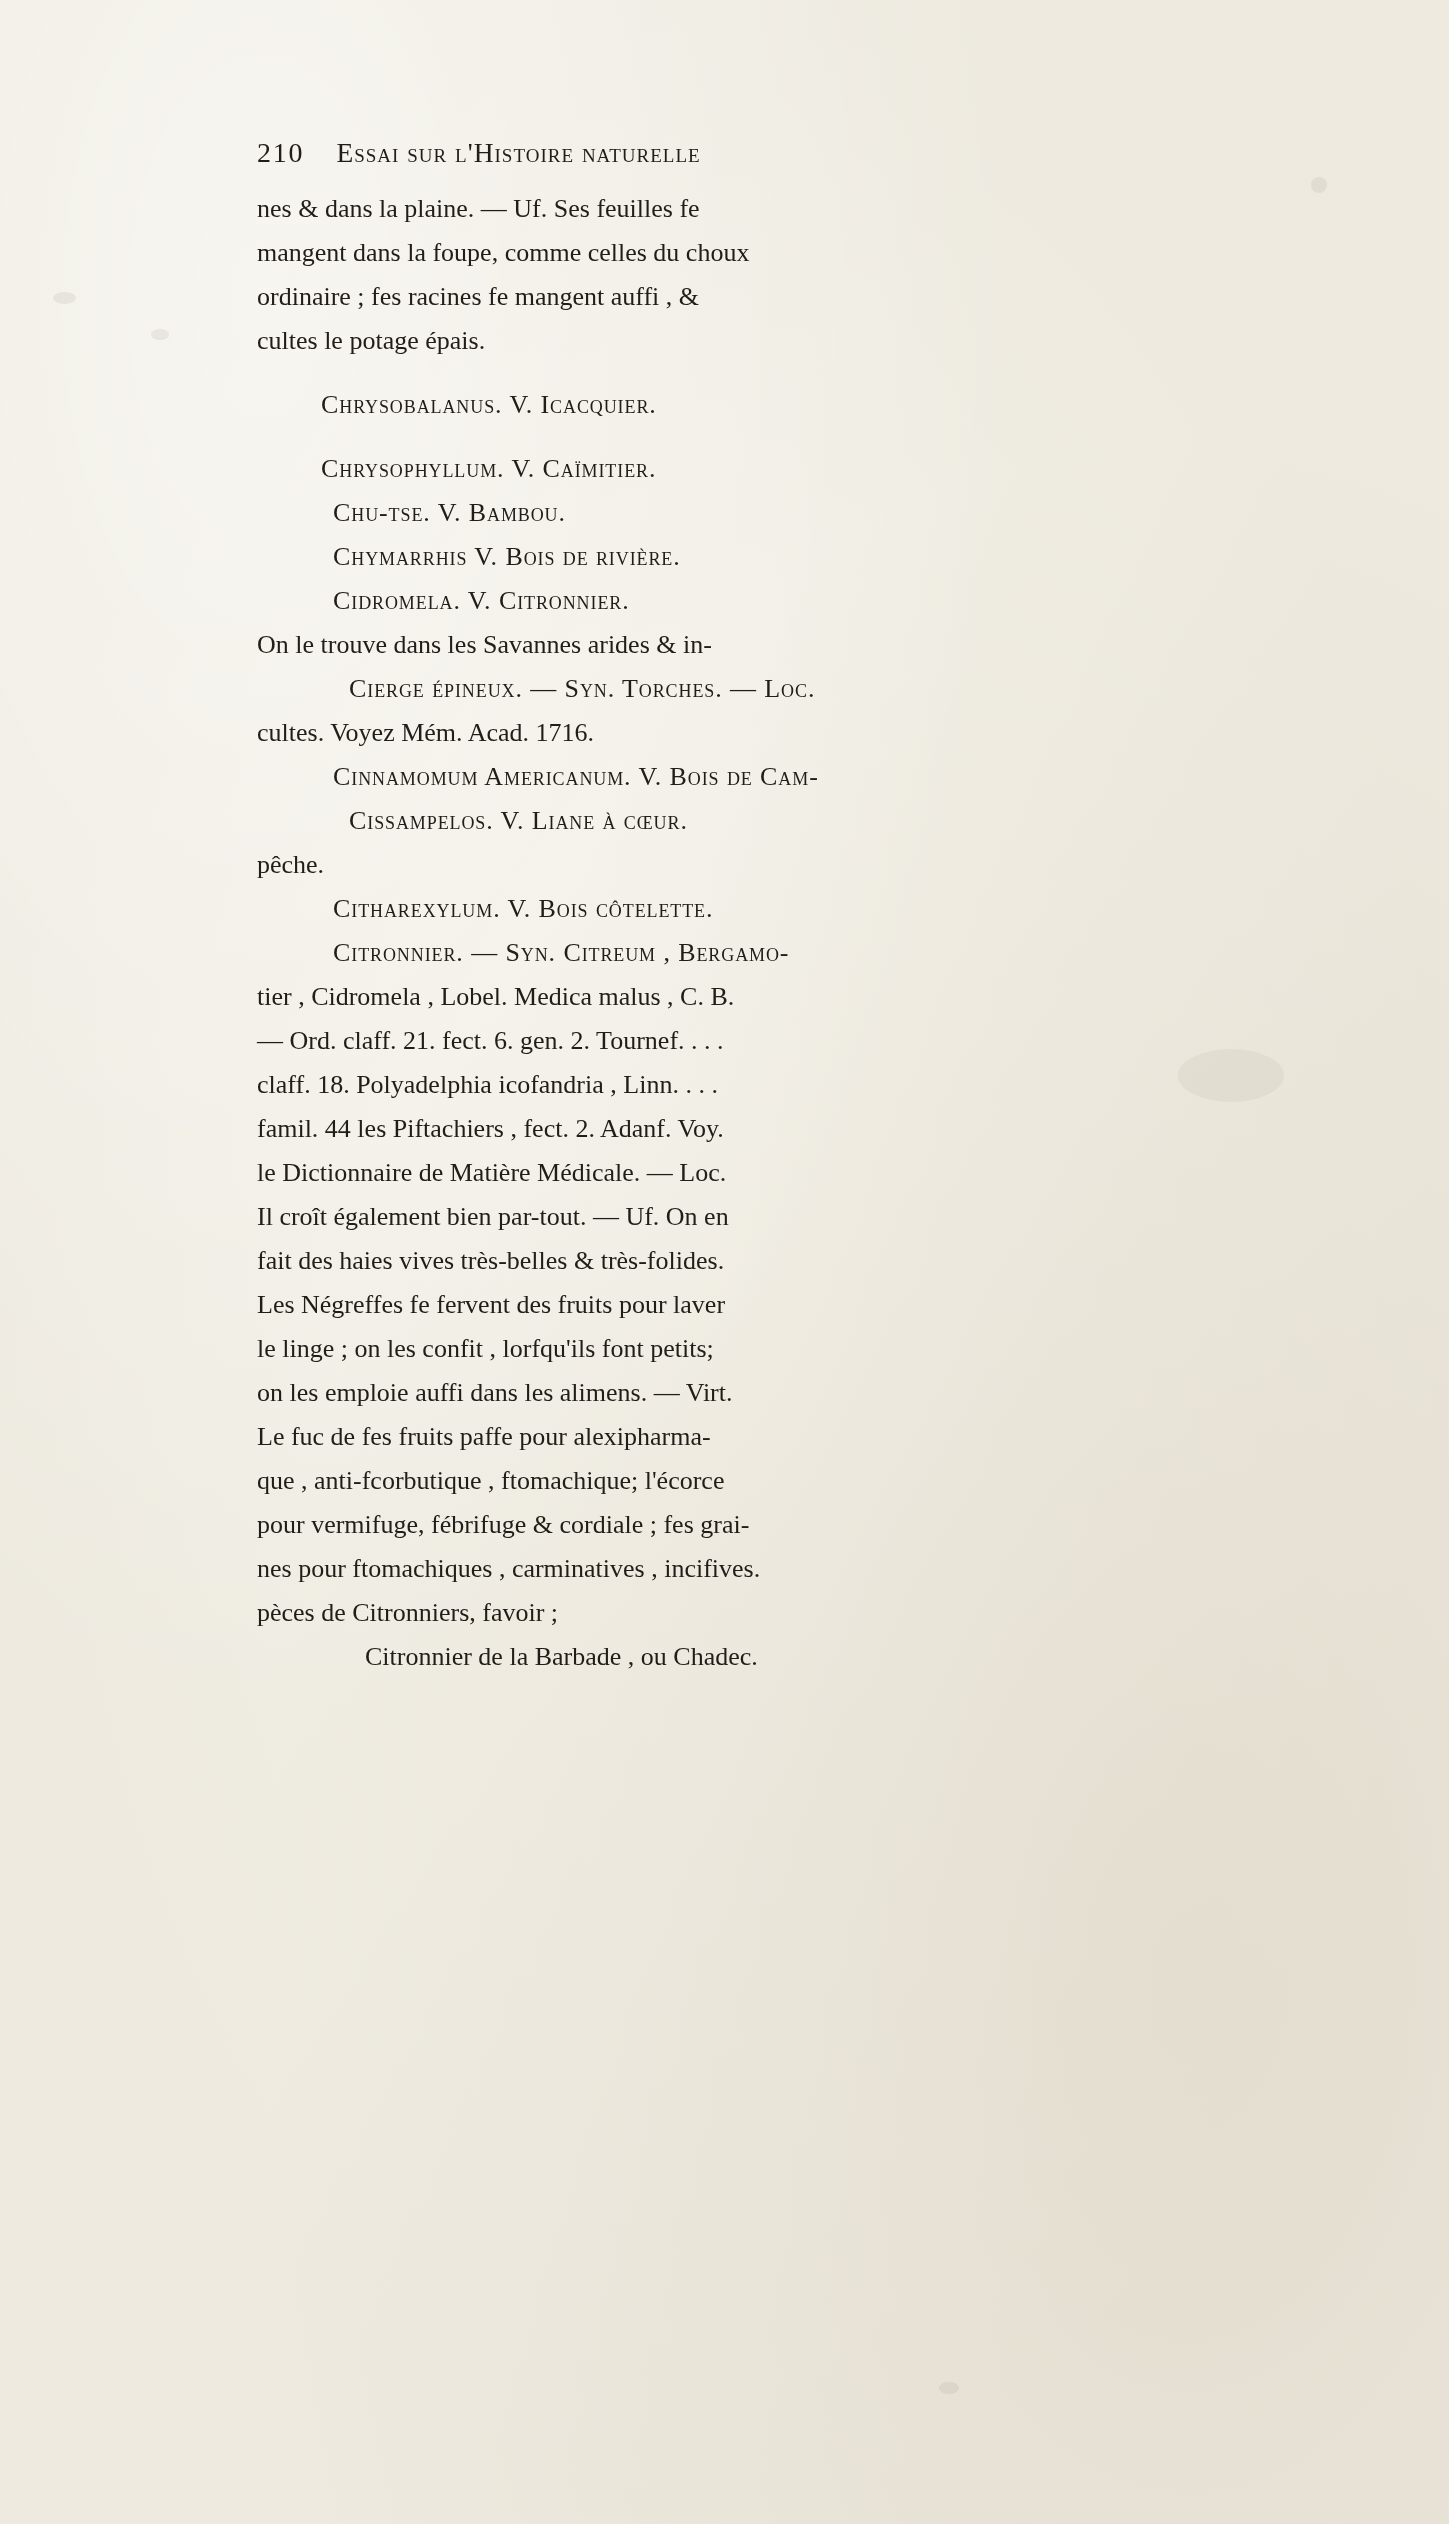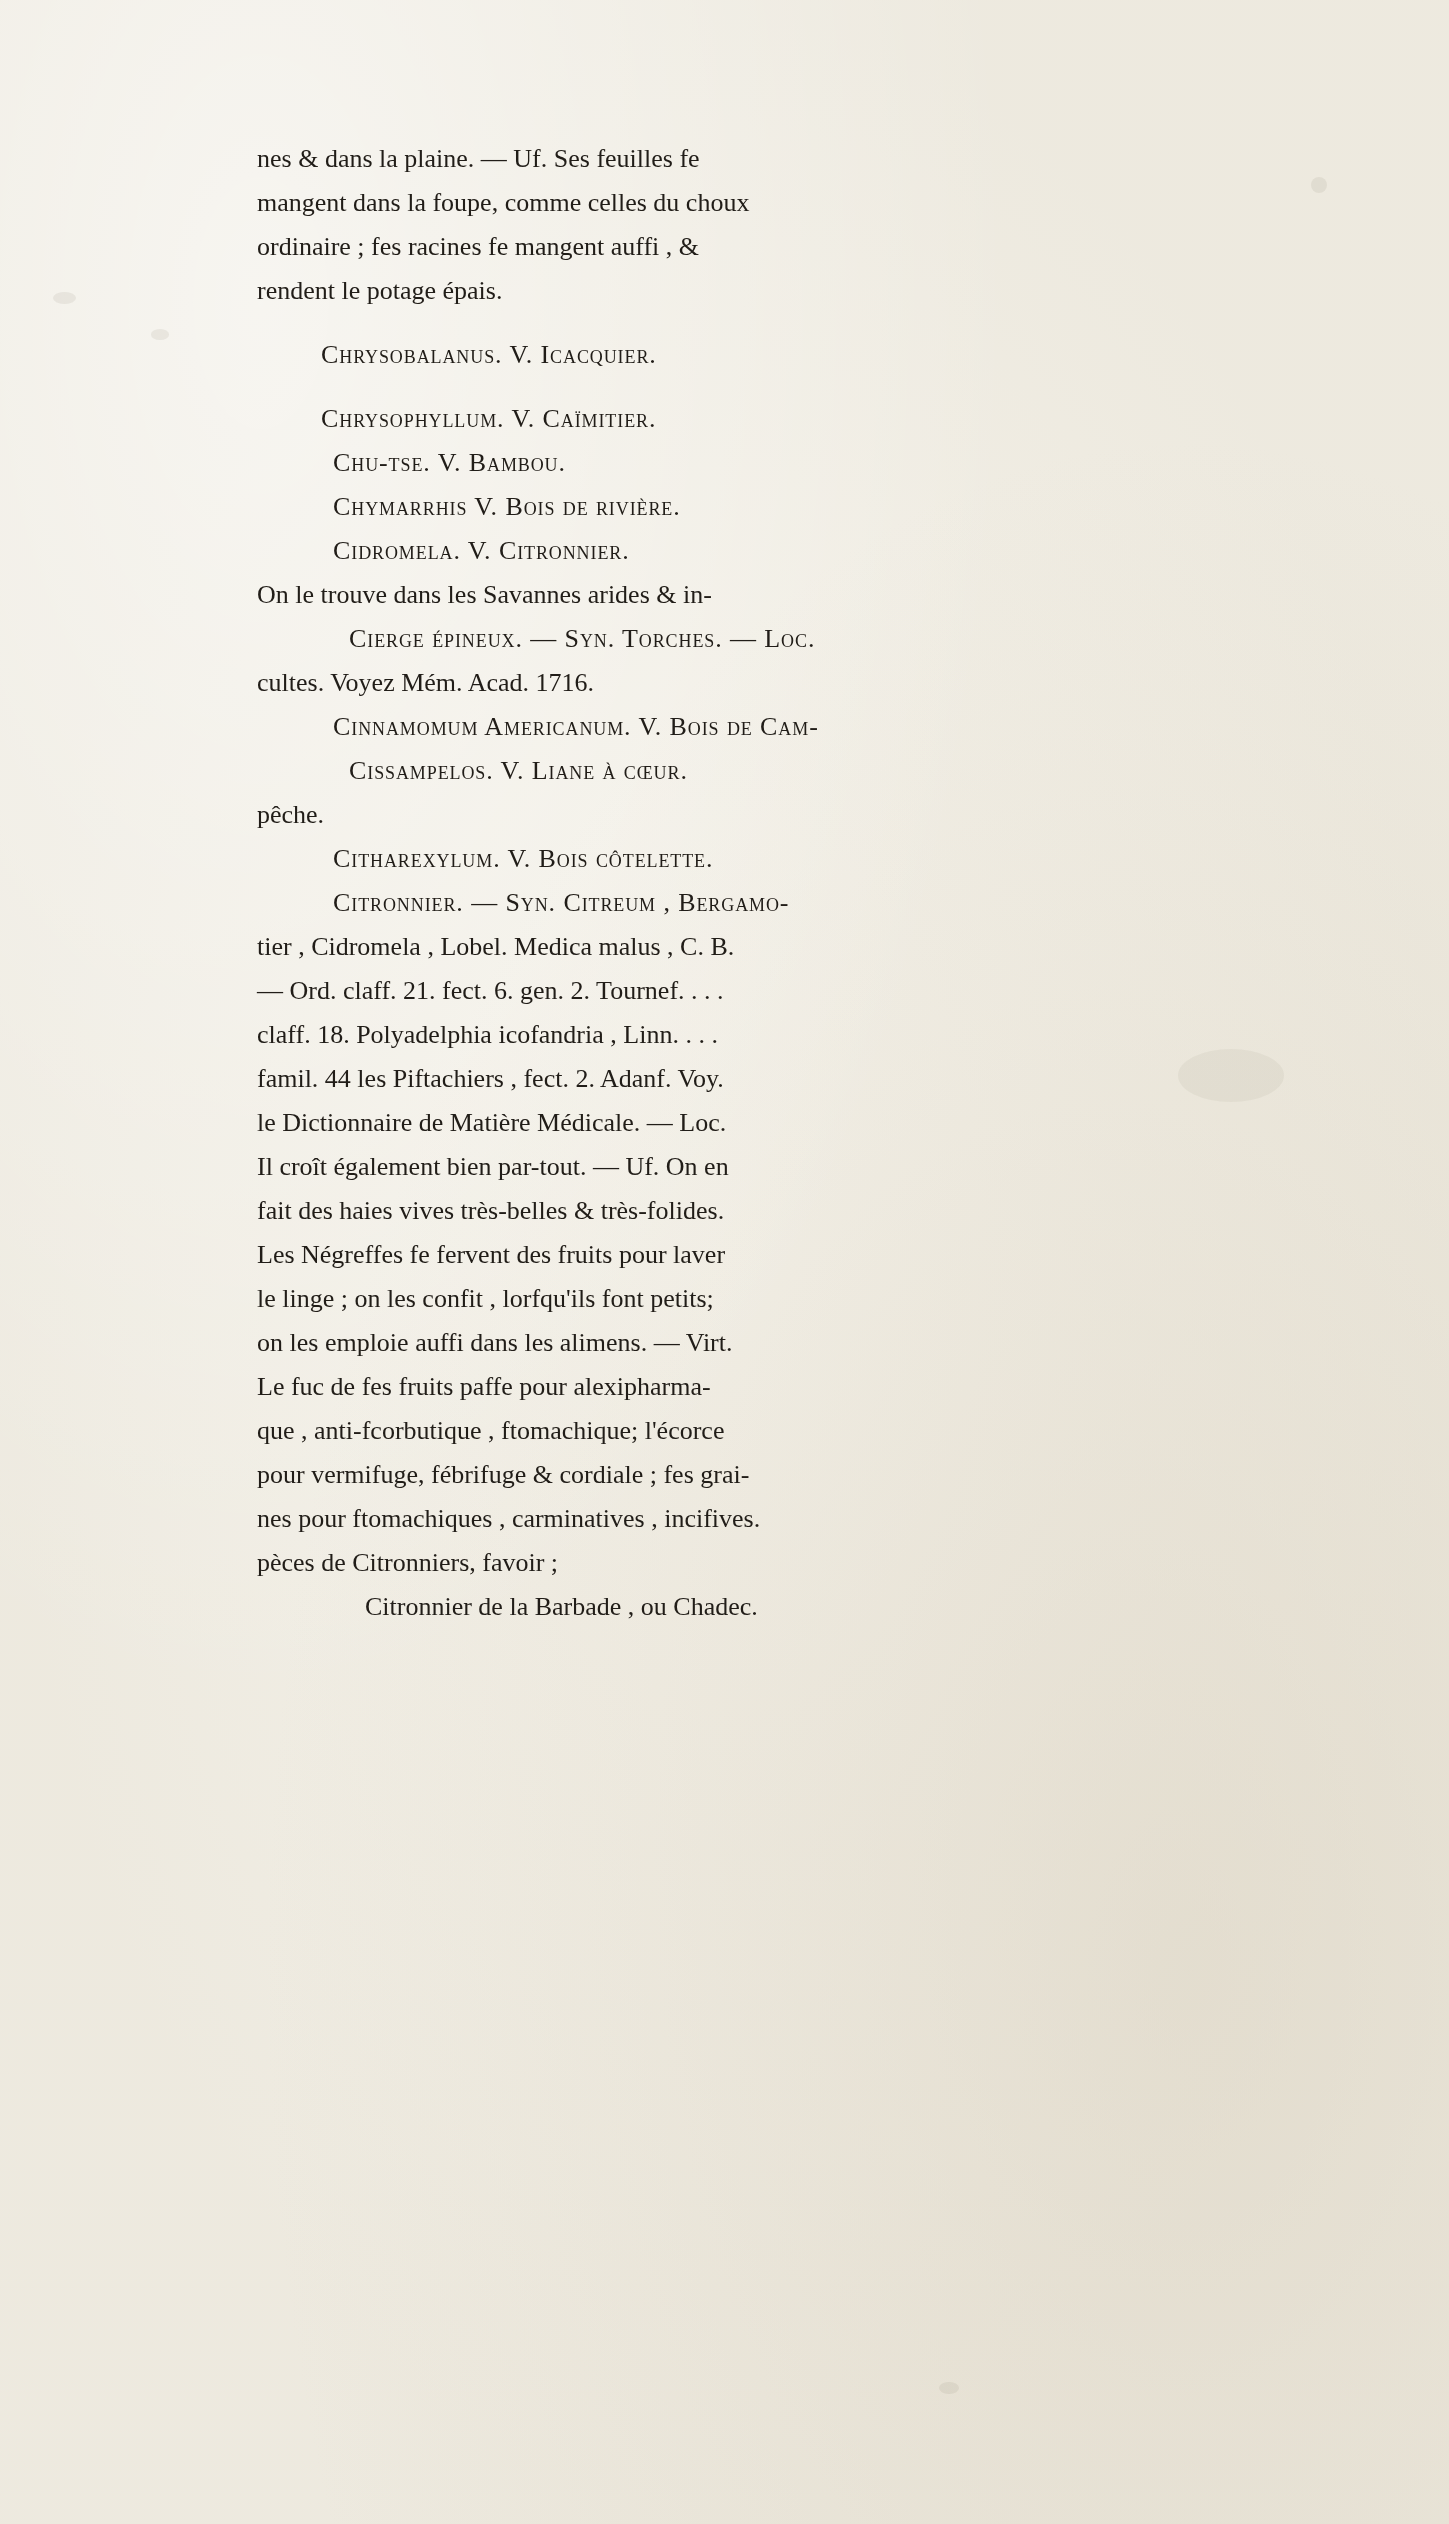--- a/index.html
+++ b/index.html
@@ -74,25 +74,28 @@
 <div class="page">
 
   <div class="smudge" style="left:53px; top:292px; width:23px; height:12.4px;"></div>
   <div class="smudge" style="left:151px; top:329px; width:17.7px; height:10.6px;"></div>
   <div class="smudge" style="left:1311px; top:177px; width:16px; height:16px;"></div>
   <div class="smudge" style="left:1178px; top:1049px; width:106px; height:53px; background:rgba(120,108,88,0.07);"></div>
   <div class="smudge" style="left:939px; top:2382px; width:19.5px; height:12.4px;"></div>
 
   <div class="text-block">
 
+    <div class="running-head">
+      <span class="folio">210</span><span class="smallcaps">Essai sur l'Histoire naturelle</span>
+    </div>
 
     <div class="body-line">nes &amp; dans la plaine. — Uf. Ses feuilles fe</div>
     <div class="body-line">mangent dans la foupe, comme celles du choux</div>
     <div class="body-line">ordinaire ; fes racines fe mangent auffi , &amp;</div>
-    <div class="body-line">rendent le potage épais.</div>
+    <div class="body-line">cultes le potage épais.</div>
     <div class="body-line indent-2 sc">Chrysobalanus. V. Icacquier.</div>
     <div class="body-line indent-2 sc">Chrysophyllum. V. Caïmitier.</div>
     <div class="body-line indent-3 sc">Chu-tse. V. Bambou.</div>
     <div class="body-line indent-3 sc">Chymarrhis V. Bois de rivière.</div>
     <div class="body-line indent-3 sc">Cidromela. V. Citronnier.</div>
     <div class="body-line">On le trouve dans les Savannes arides &amp; in-</div>
     <div class="body-line indent-4 sc">Cierge épineux. — Syn. Torches. — Loc.</div>
     <div class="body-line">cultes. Voyez Mém. Acad. 1716.</div>
     <div class="body-line indent-3 sc">Cinnamomum Americanum. V. Bois de Cam-</div>
     <div class="body-line indent-4 sc">Cissampelos. V. Liane à cœur.</div>

